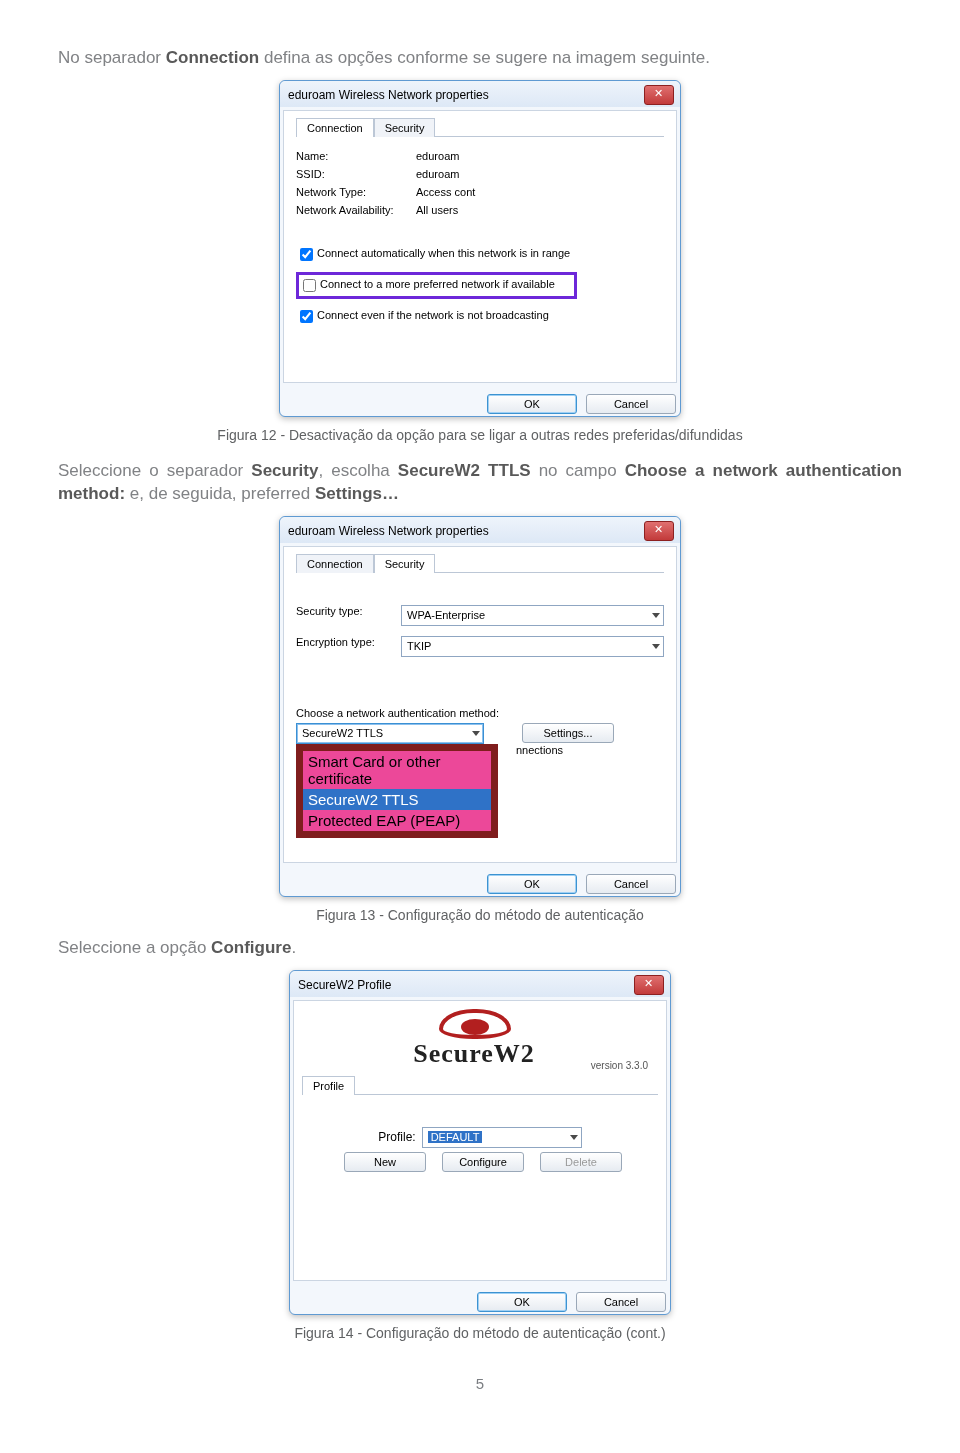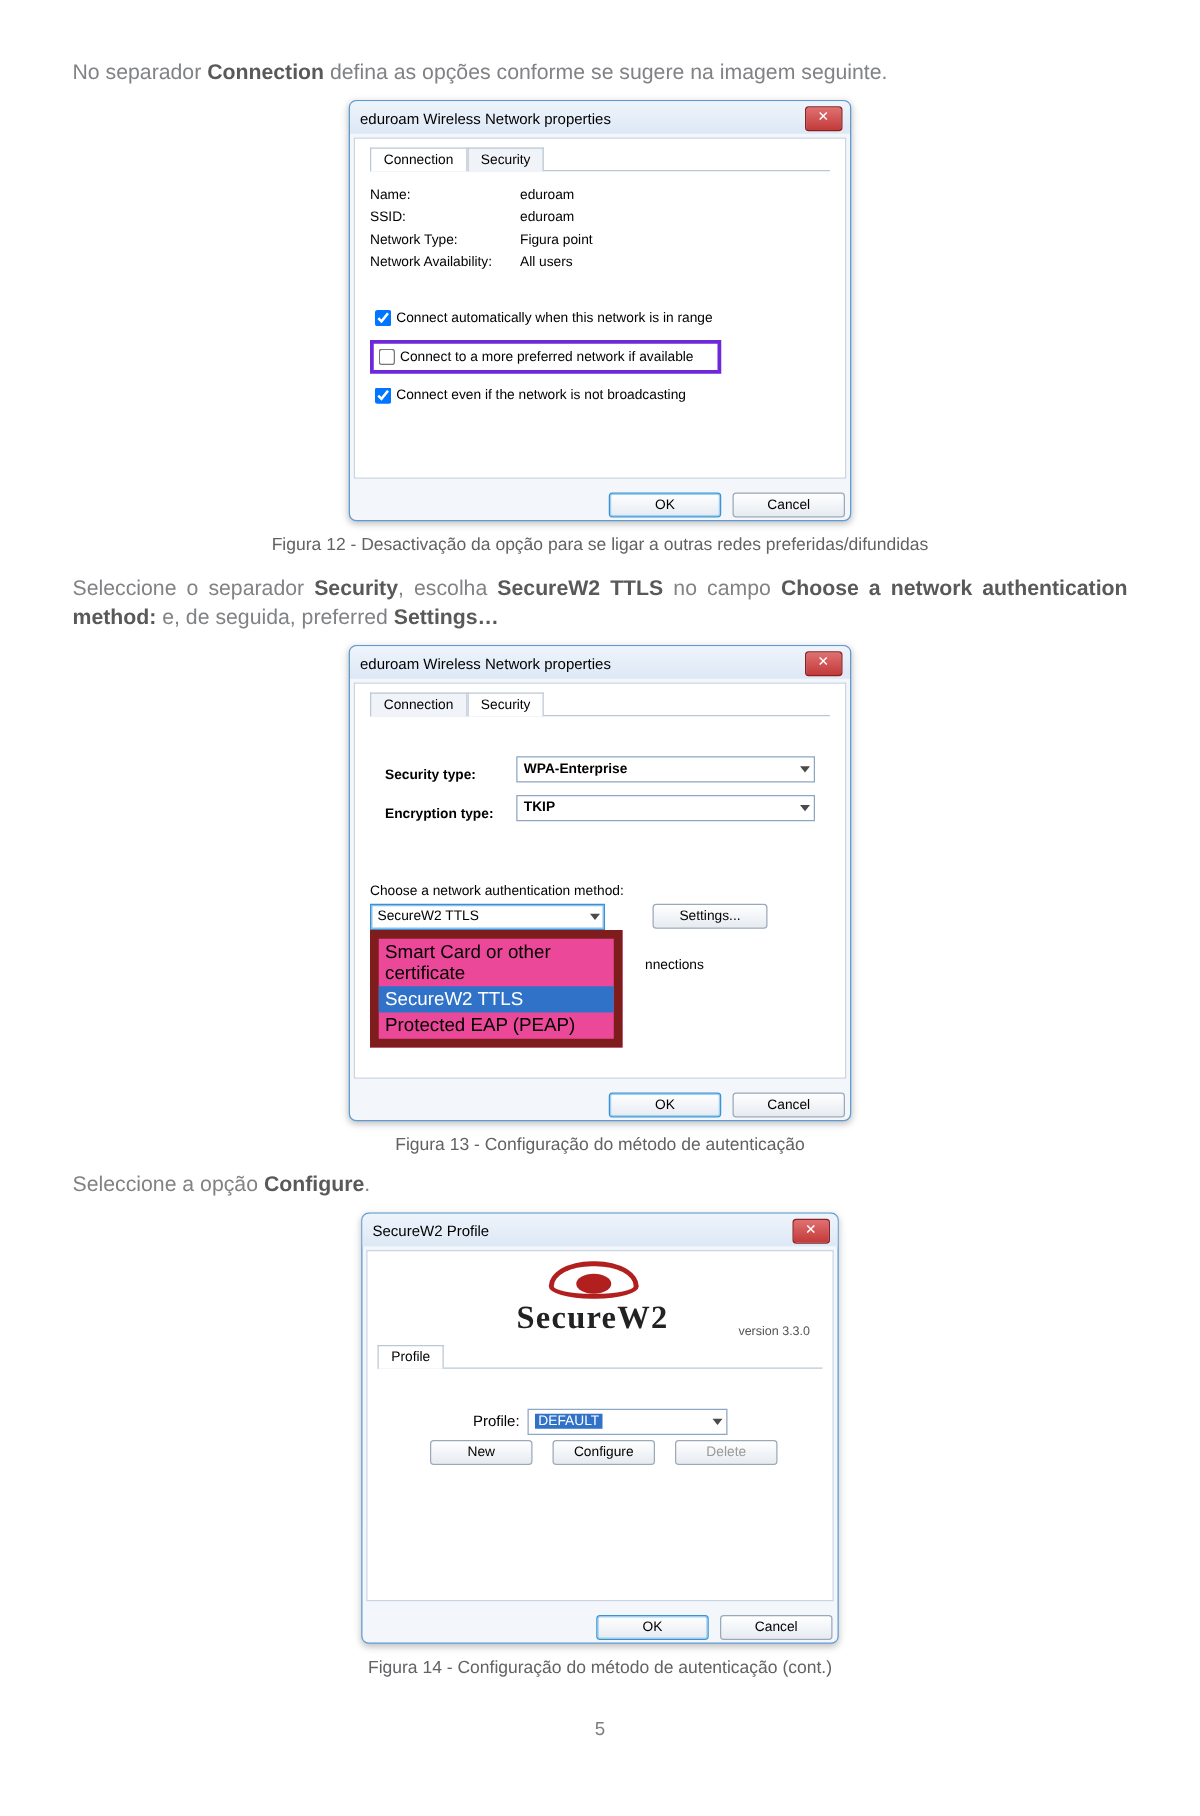--- a/index.html
+++ b/index.html
@@ -19,21 +19,21 @@
   .tab { border:1px solid #bcc7d6; border-bottom:none; padding:3px 10px; font-size:11px; background:#f0f3f8; position:relative; top:1px;}
   .tab.active { background:#fff; }
   .kv-row { display:flex; font-size:11px; padding:3px 0;}
   .kv-row .k { width:120px; }
   .chk { display:block; font-size:11px; margin:4px 0; }
   .chk input { vertical-align:middle; margin-right:4px; }
   .buttons { text-align:right; padding:8px 4px 2px 0; }
   .btn { display:inline-block; min-width:68px; padding:3px 10px; font-size:11px; border:1px solid #9aa8b8; background:linear-gradient(#fff,#e6ebf1); border-radius:3px; text-align:center; margin-left:6px;}
   .btn.primary { border-color:#3d93d1; box-shadow:0 0 0 1px #9fd0f4 inset;}
   .btn.disabled { color:#9a9a9a; }
-  .field-row { display:flex; align-items:flex-end; font-size:11px; margin:10px 12px;font-weight:bold; }
+  .field-row { display:flex; align-items:flex-start; font-size:11px; margin:10px 0; }
   .field-row .lbl { width:105px; }
   .selectbox { display:flex; align-items:center; justify-content:space-between; border:1px solid #8fa6c2; background:#fff; height:19px; padding:0 3px 0 5px; font-size:11px; min-width:150px;}
   .chev { width:0; height:0; border-left:4px solid transparent; border-right:4px solid transparent; border-top:5px solid #4a4a4a; margin-left:4px;}
   .listbox { border:7px solid #7f1d1d; background:#ec4899; font-size:15px; width:188px;}
   .listbox .opt { padding:2px 5px; }
   .listbox .opt.sel { background:#2f72c7; color:#fff; }
   .big-x { display:flex; }
 
   
   .logo-wrap { display:flex; align-items:center; justify-content:flex-end; gap:0; height:60px; padding:2px 10px 0 0; position:relative;flex-direction:column;}
@@ -66,21 +66,21 @@
         <div class="kv-row">
             <span class="k">Name:</span>
             <span>eduroam</span>
           </div>
         <div class="kv-row">
             <span class="k">SSID:</span>
             <span>eduroam</span>
           </div>
         <div class="kv-row">
             <span class="k">Network Type:</span>
-            <span>Figura point</span>
+            <span>Access cont</span>
           </div>
         <div class="kv-row">
             <span class="k">Network Availability:</span>
             <span>All users</span>
           </div>
         <div style="height:22px;"></div>
         <label class="chk"><input type="checkbox" checked="" style=""><span>Connect automatically when this network is in range</span></label>
         <label class="chk" style="display:inline-block;border:3px solid #6d28d9;padding:1px 19px 1px 0;"><input type="checkbox" style=""><span>Connect to a more preferred network if available</span></label>
         <label class="chk"><input type="checkbox" checked="" style=""><span>Connect even if the network is not broadcasting</span></label>
         <div style="height:42px;"></div>
@@ -132,21 +132,21 @@
               <span class="chev"></span>
             </div>
             <div class="listbox">
               <div class="opt">Smart Card or other certificate</div>
               <div class="opt sel">SecureW2 TTLS</div>
               <div class="opt">Protected EAP (PEAP)</div>
             </div>
           </div>
           <div style="margin-left:18px;">
             <span class="btn" style="min-width:70px;">Settings...</span>
-            <div style="font-size:11px;margin-top:23px;color:#000;">nnections</div>
+            <div style="font-size:11px;margin-top:1px;color:#000;">nnections</div>
           </div>
         </div>
         <div style="height:14px;"></div>
       </div>
       <div class="buttons">
         <span class="btn primary">OK</span>
         <span class="btn">Cancel</span>
       </div>
     </div>
   </div>

